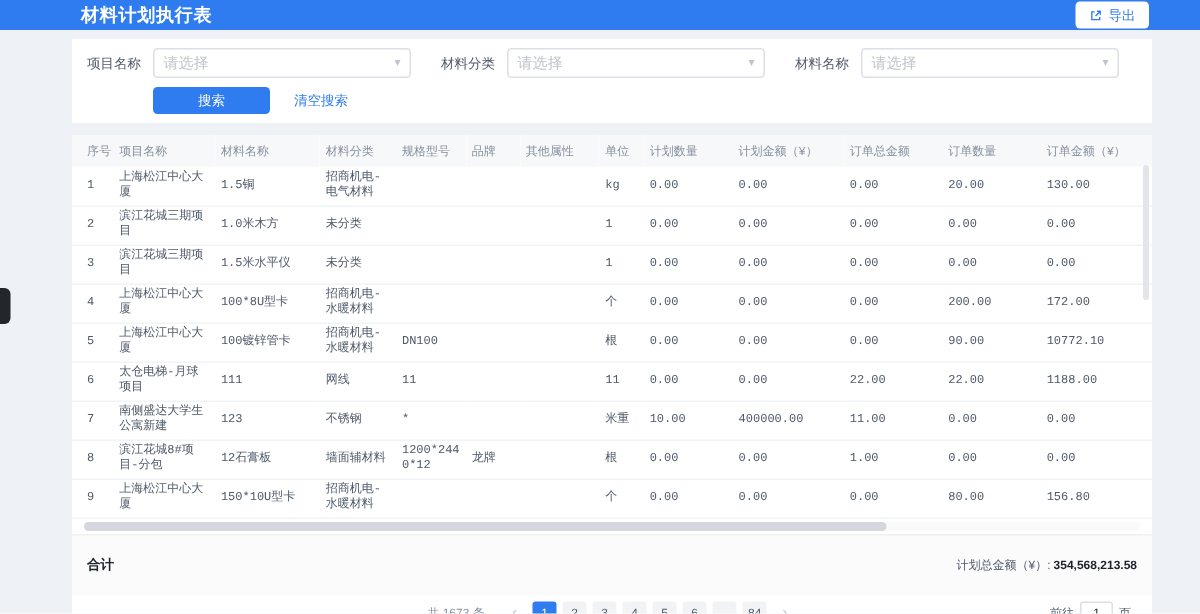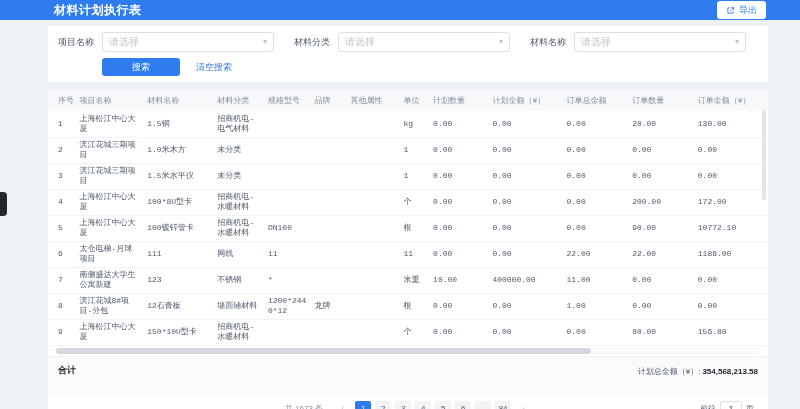--- a/index.html
+++ b/index.html
@@ -60,21 +60,21 @@
   }
   thead th:first-child, tbody td:first-child { padding-left:10px; }
   
   .hscroll { height:6px; margin:2px 8px; background:#fafafa; border-radius:3px; position:relative; }
   .hscroll .thumb { position:absolute; left:0; top:0; height:6px; width:76%; background:#d4d7dd; border-radius:3px; cursor:pointer; }
   
   .vscroll { position:absolute; right:2px; top:20px; width:4px; height:230px; }
   .vscroll .vthumb { width:4px; height:90px; background:#e3e5ea; border-radius:2px; cursor:pointer; }
   
   .summary {
-    display:flex; align-items:flex-end; padding:20px 10px; background:#fbfbfc;
+    display:flex; align-items:center; padding:20px 10px; background:#fbfbfc;
     font-size:8px; border-top:1px solid #f0f0f0; height:18px;
   }
   .summary .row-label { color:#1d2129; font-weight:bold; font-size:9px; }
   .totals { margin-left:auto; display:flex; }
   .total-item { color:#4e5969; white-space:nowrap; }
   .total-item b { color:#1d2129; margin-left:2px; }
   
   .pagination {
     position:relative; display:flex; align-items:center; justify-content:center;
     gap:4px; padding:5px 0 7px; font-size:8px; color:#4e5969; height:26px;

